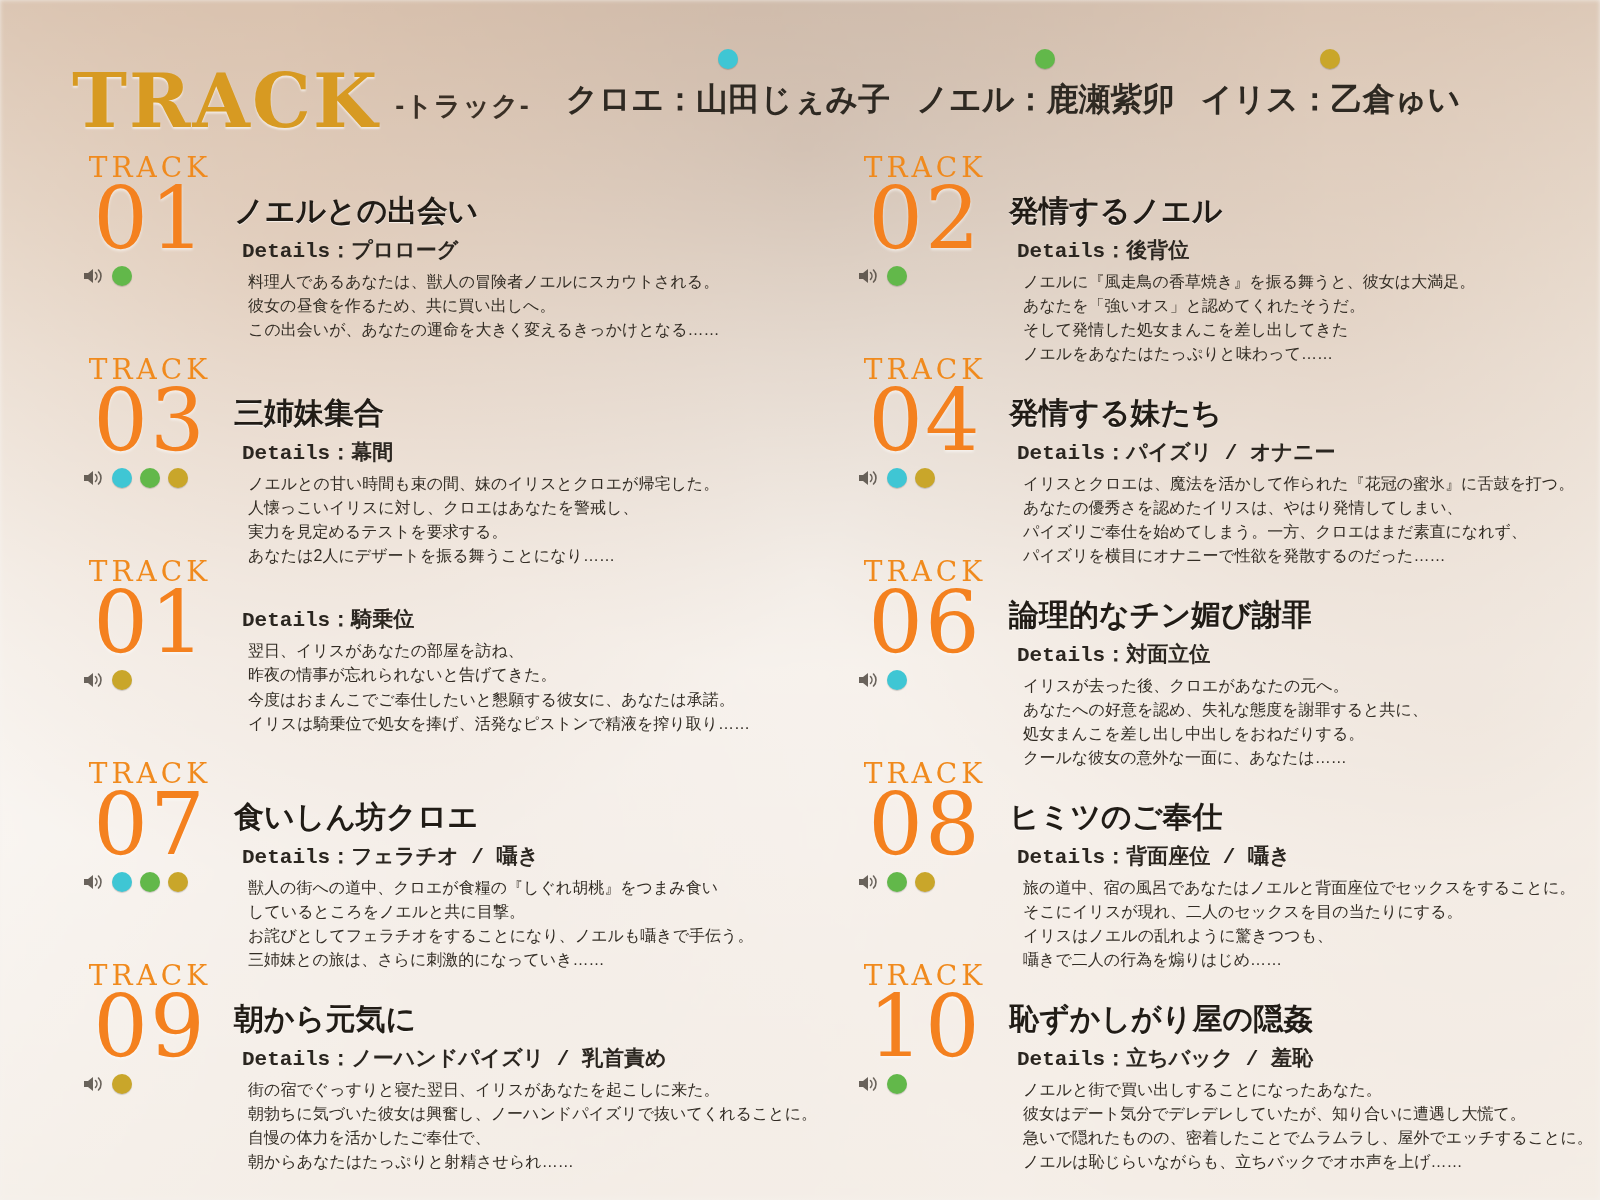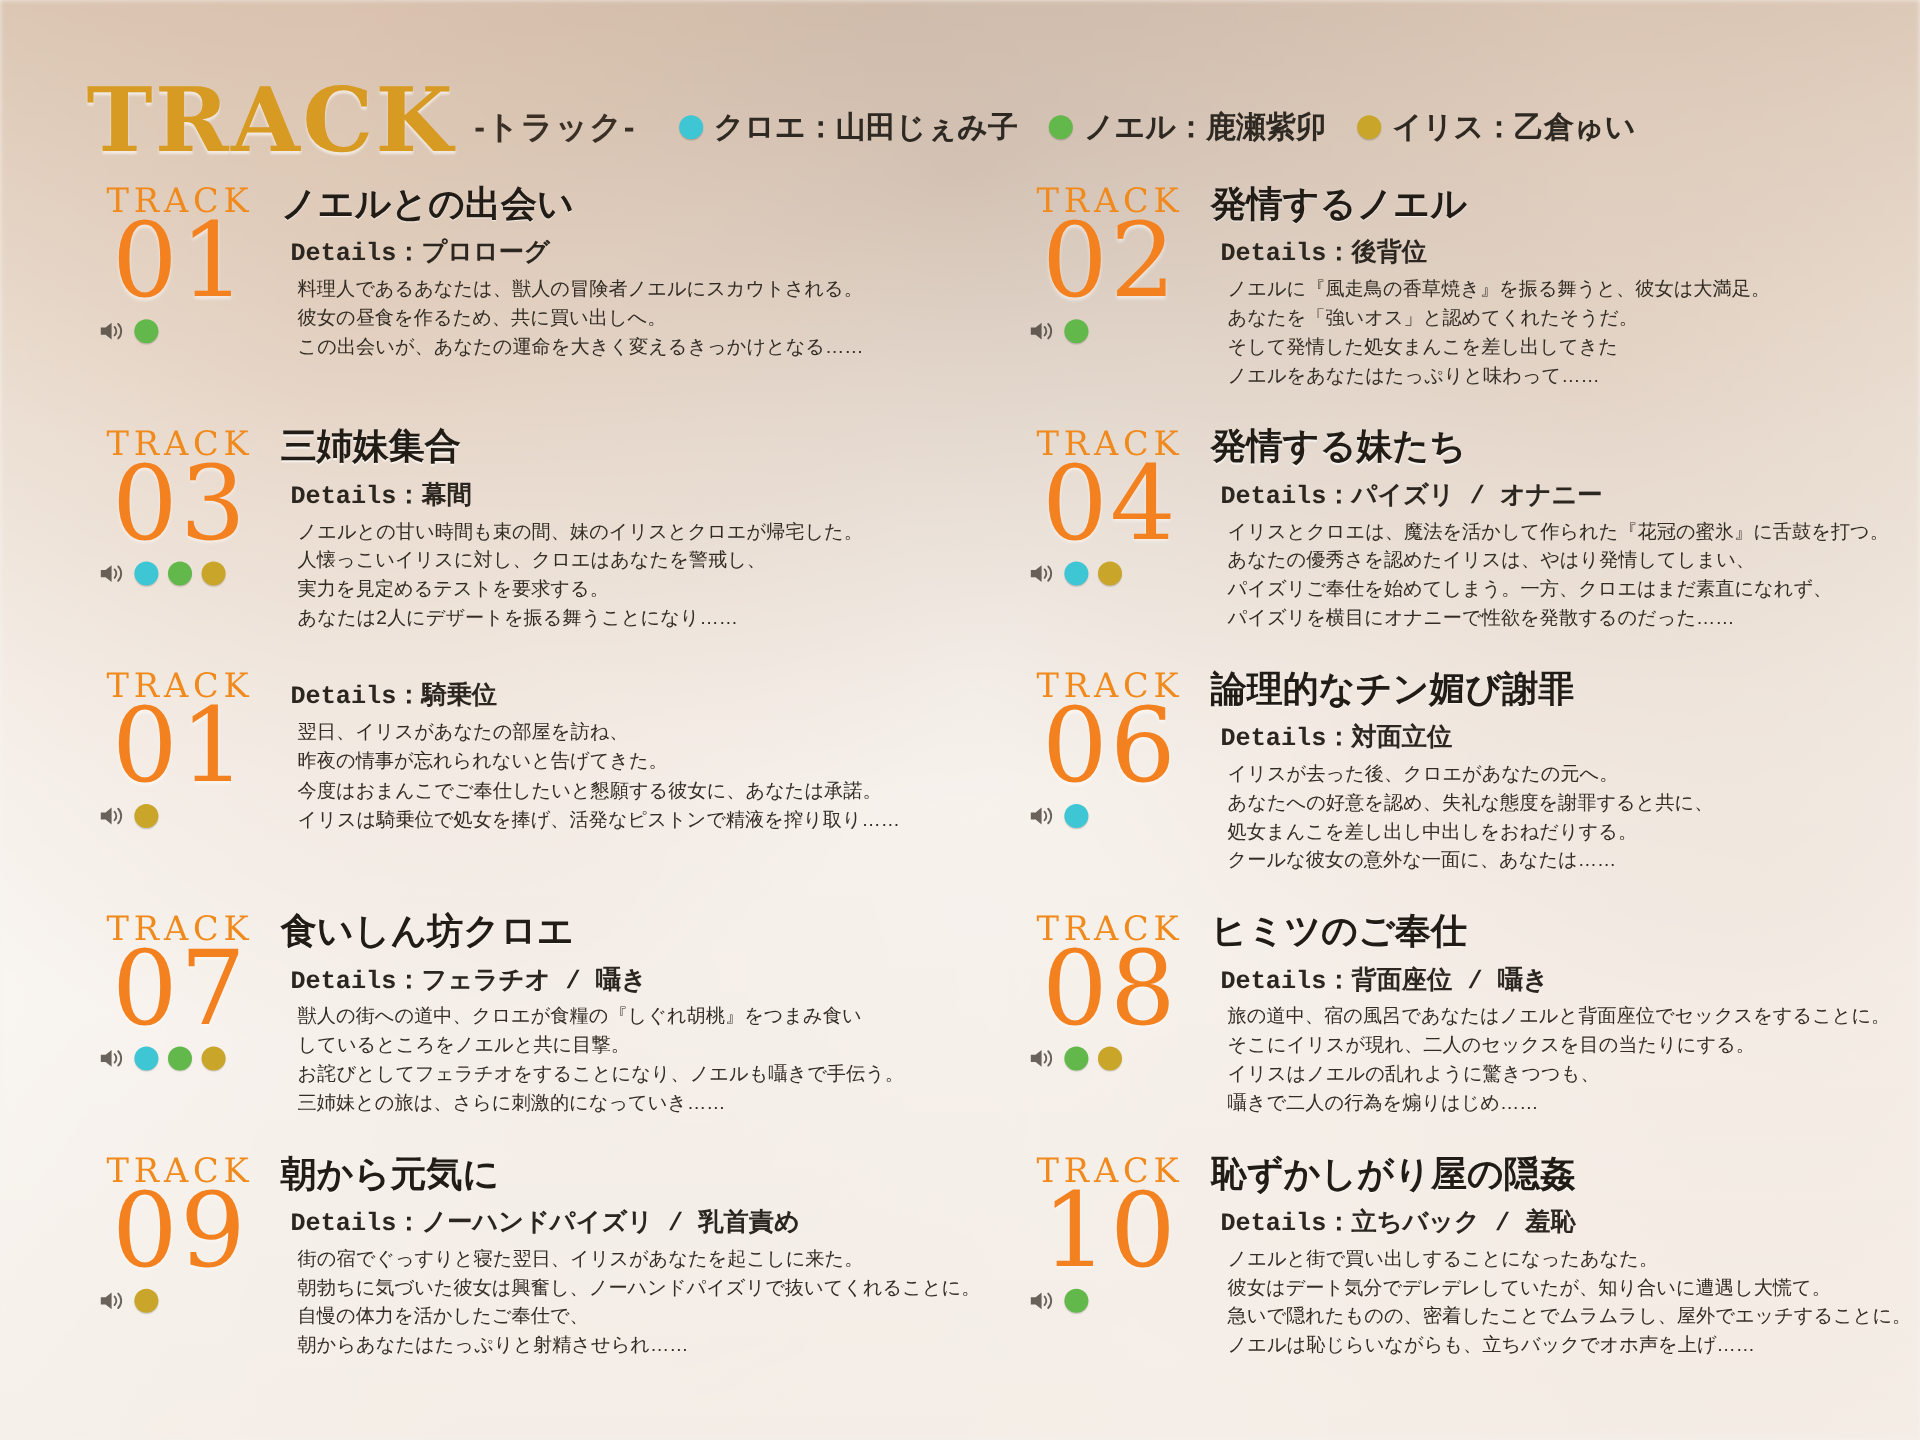--- a/index.html
+++ b/index.html
@@ -68,24 +68,25 @@
     display: flex;
     align-items: center;
     margin: 0 0 14px 36px;
     gap: 26px;
   }
   .legend-item {
     display: flex;
     align-items: center;
     gap: 9px;
     font-family: "Liberation Sans", sans-serif;
-    font-size: 25px;
+    font-size: 32px;
     font-weight: bold;
     color: #2e2922;
     white-space: nowrap;
+    flex-direction: column;
   }
   .dot {
     width: 20px;
     height: 20px;
     border-radius: 50%;
     display: inline-block;
     box-shadow: 0 1px 1px rgba(0,0,0,0.18);
   }
   
   .grid {
@@ -139,20 +140,21 @@
     height: 20px;
     display: inline-block;
     position: relative;
     opacity: 0.75;
   }
   .spk svg { display:block; }
   .txtblock {
     flex: 1 1 auto;
     padding-top: 4px;
     min-width: 0;
+    margin-top: 40px;
   }
   .t-title {
     font-family: "Liberation Sans", sans-serif;
     font-size: 30px;
     font-weight: bold;
     color: #211c16;
     line-height: 1.15;
     text-shadow: 0 1px 1px rgba(255,255,255,0.7);
   }
   .t-details {

